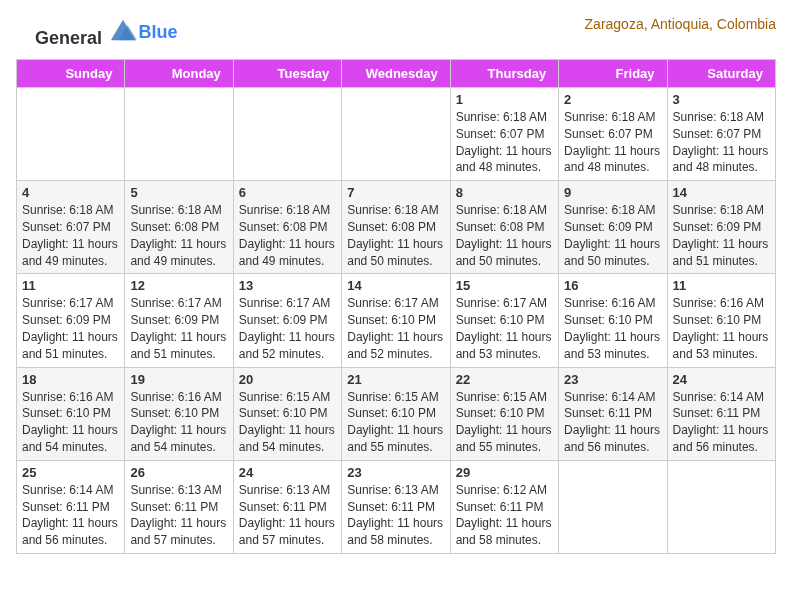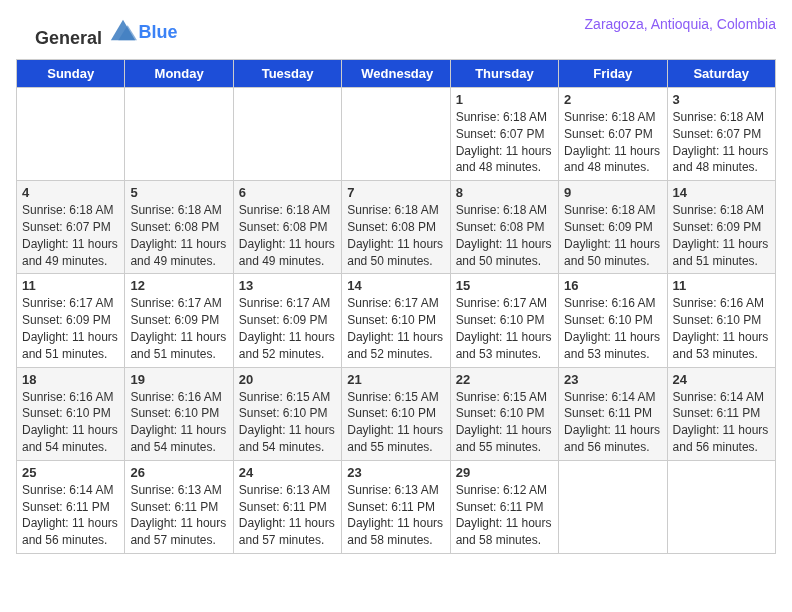--- a/index.html
+++ b/index.html
@@ -40,34 +40,34 @@
     .title-area {
       text-align: right;
     }
     .month-title {
       font-size: 36px;
       font-weight: normal;
       color: #333;
     }
     .subtitle {
       font-size: 14px;
-      color: #8b5cf6;
+      color: #a16207;
     }
     table {
       width: 100%;
       border-collapse: collapse;
       table-layout: fixed;
     }
     thead tr th {
-      background-color: #1d4ed8;
+      background-color: #d946ef;
       color: #fff;
       font-size: 13px;
       font-weight: bold;
-      padding: 6px 19px;
-      text-align: center;
+      padding: 6px 12px;
+      text-align: right;
       border: 1px solid #ccc;
     }
     tbody tr td {
       vertical-align: top;
       border: 1px solid #ccc;
       padding: 4px 5px;
       height: 90px;
       font-size: 11px;
       color: #333;
       background: #fff;

